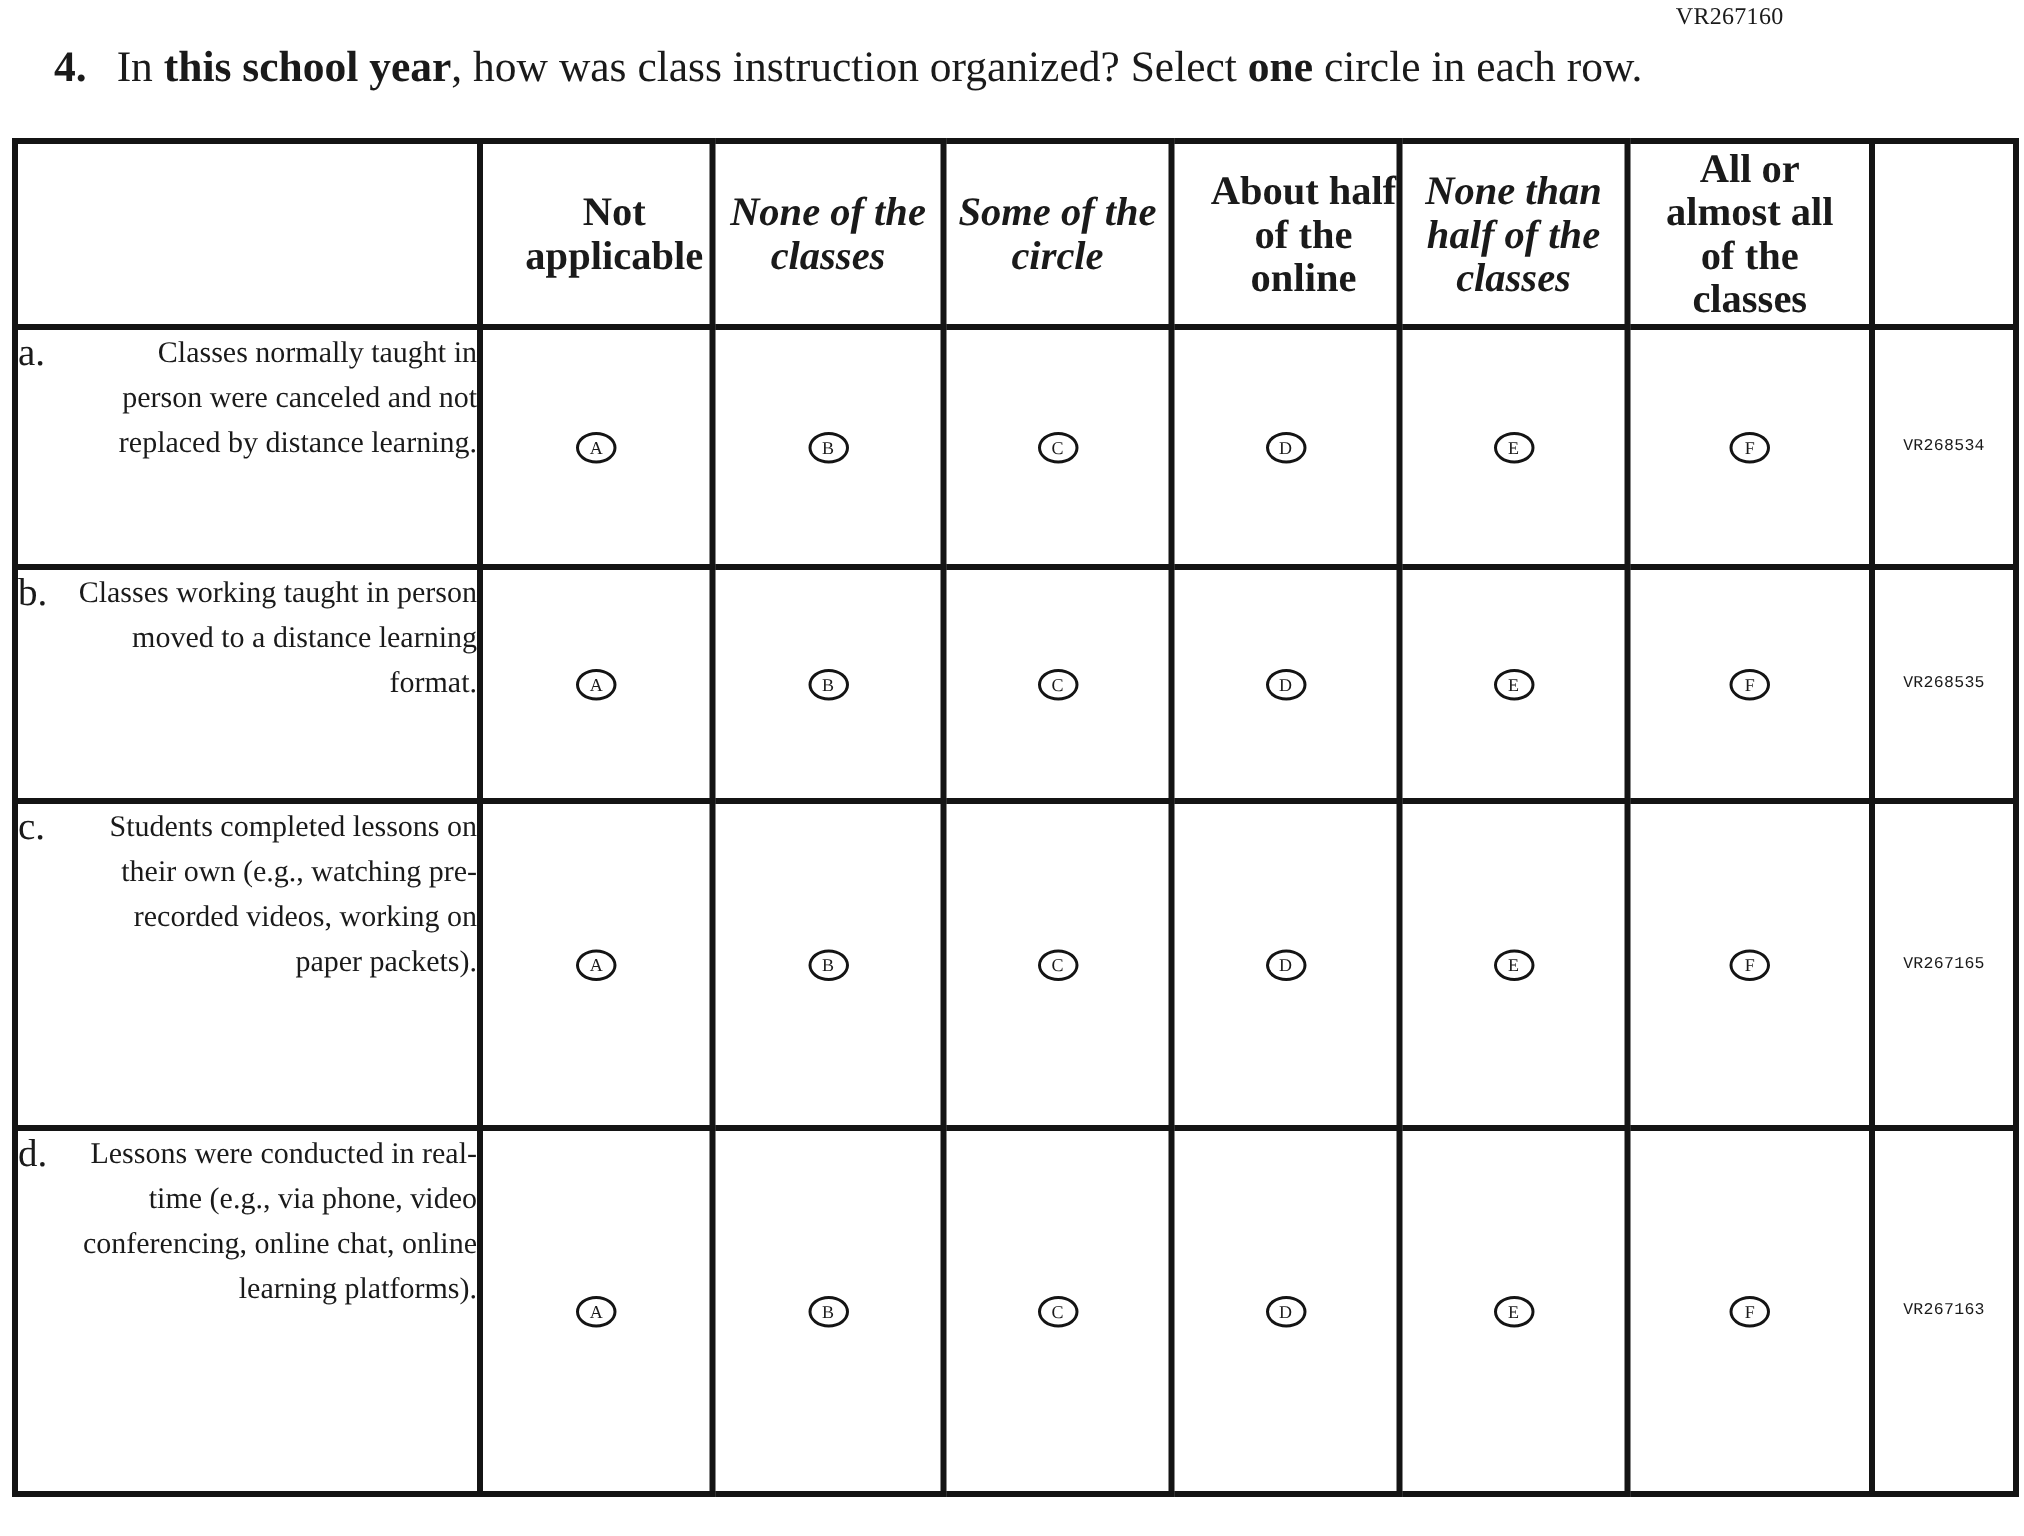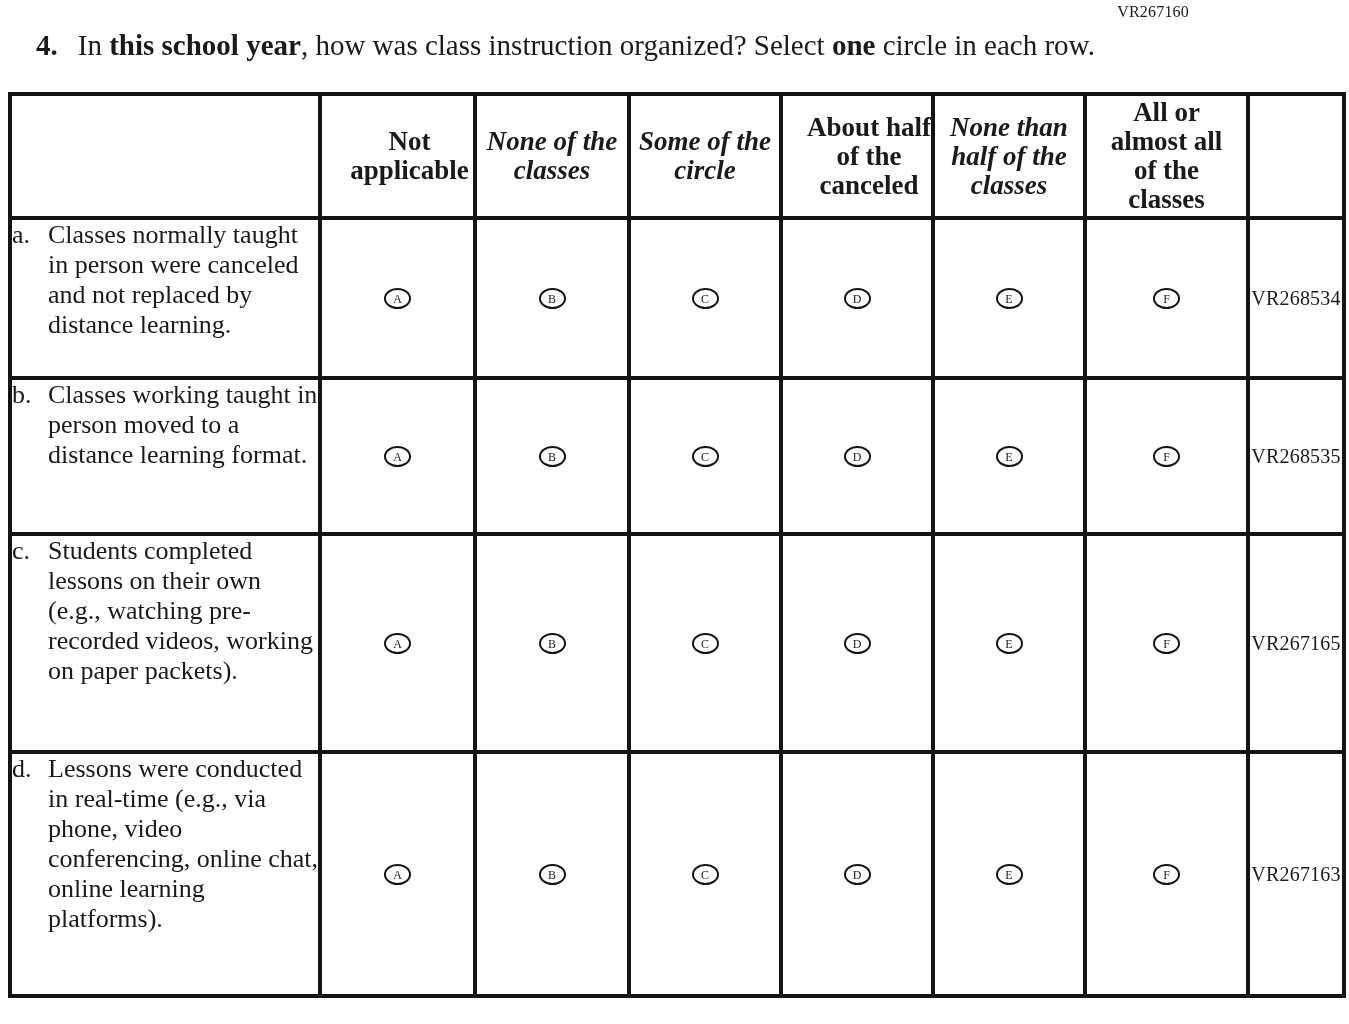--- a/index.html
+++ b/index.html
@@ -67,22 +67,23 @@
     padding: 7px 10px 6px 12px;
   }
   .label-wrap { display: flex; align-items: flex-start; }
   .row-letter {
     flex: 0 0 36px;
     font-size: 26px;
     line-height: 30px;
   }
   .row-text {
     flex: 1 1 auto;
-    font-size: 26px;
+    font-size: 20px;
     line-height: 30px;
+    text-align: right;
   }
 
   td.opt-cell {
     text-align: center;
     vertical-align: middle;
   }
   .bubble {
     display: inline-flex;
     align-items: center;
     justify-content: center;
@@ -95,22 +96,23 @@
   }
   .bubble-letter {
     font-size: 12px;
     line-height: 1;
     transform: translateY(0.5px);
   }
 
   td.code-cell {
     text-align: center;
     vertical-align: middle;
-    font-size: 20px;
+    font-size: 11px;
     letter-spacing: 0.2px;
+    font-family: Liberation Mono, monospace;
   }
 </style>
 </head>
 <body>
 
 <div class="page">
 
   <div class="vr-top">VR267160</div>
 
   <div class="qrow">
@@ -127,21 +129,21 @@
         <col style="width:152px">
         <col style="width:163px">
         <col style="width:96px">
     </colgroup>
     <thead>
       <tr>
         <th></th>
         <th><span class="hwrap w132">Not applicable</span></th>
         <th><span class="hwrap w138">None of the classes</span></th>
         <th><span class="hwrap w138">Some of the circle</span></th>
-        <th><span class="hwrap w132">About half of the canceled</span></th>
+        <th><span class="hwrap w132">About half of the online</span></th>
         <th><span class="hwrap w138">None than half of the classes</span></th>
         <th><span class="hwrap w130">All or almost all of the classes</span></th>
         <th></th>
       </tr>
     </thead>
     <tbody>
 
       <tr class="row-a">
         <td class="label-cell">
           <div class="label-wrap">

